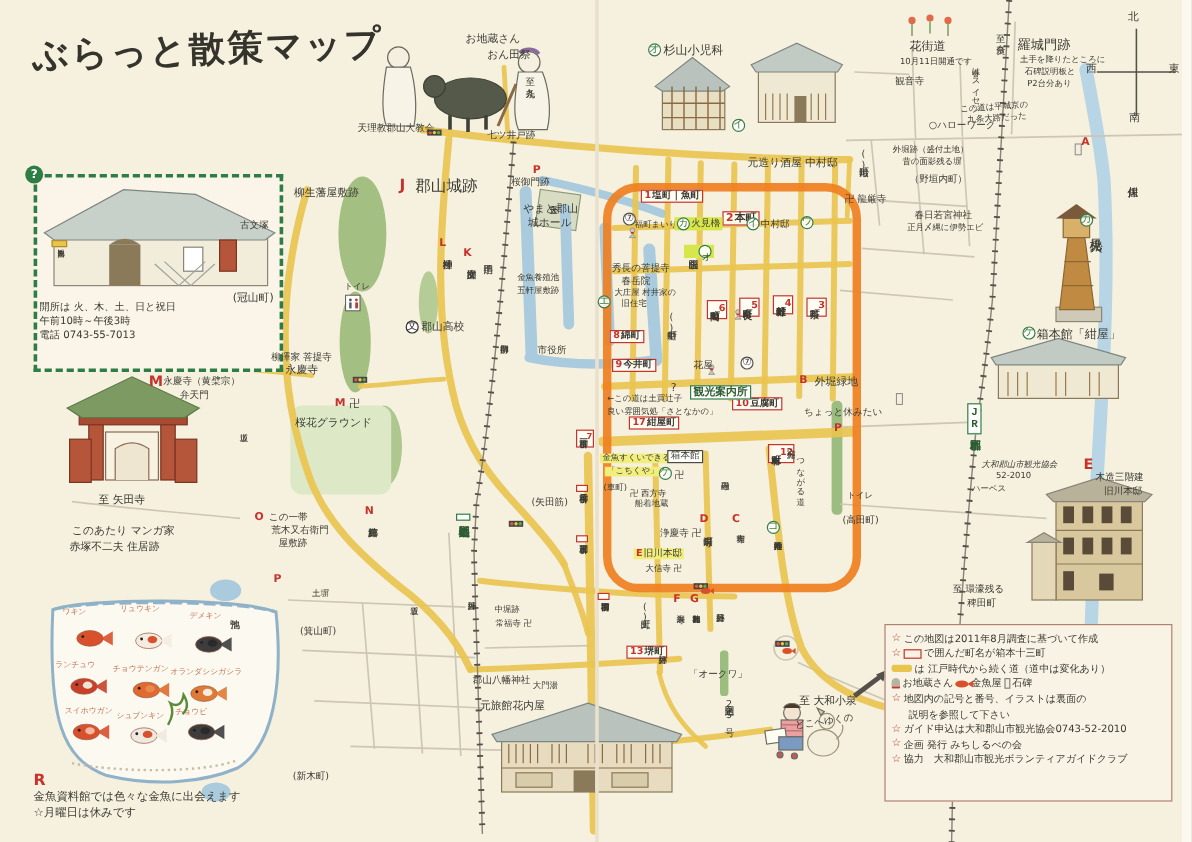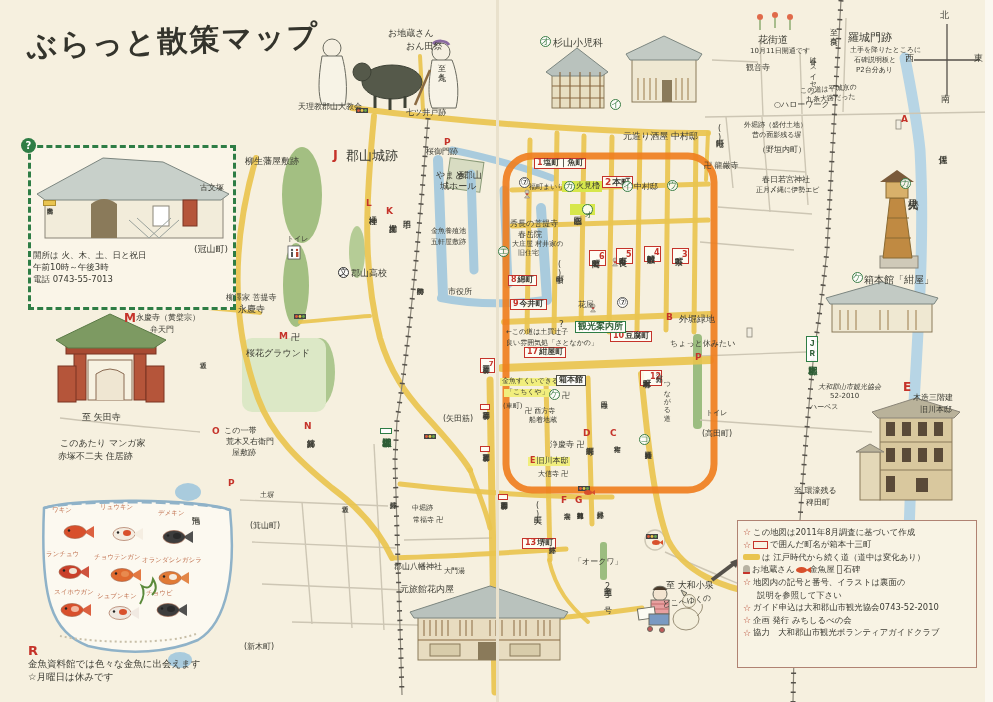--- a/index.html
+++ b/index.html
@@ -31,21 +31,21 @@
   .k-rl{color:#c5332a;font-weight:bold;font-size:11px;}
   .k-rb,.k-rbv{border:1.5px solid #c5332a;background:rgba(255,253,246,.88);padding:0 2px;font-weight:600;}
   .k-rbv{padding:2px 0;}
   .k-rb b,.k-rbv b,.k-yh b{color:#c5332a;margin-right:1px;font-style:normal;}
   .k-rbv b{writing-mode:horizontal-tb;display:block;text-align:center;margin:0 0 1px 0;}
   .k-gb,.k-gbv{border:1.5px solid #2e7d45;background:rgba(255,255,255,.92);color:#2e5d35;font-weight:bold;padding:0 2px;font-family:Liberation Mono, monospace;}
   .k-gbv{padding:2px 0;}
   .k-yh{background:#f1ee7d;padding:0 2px;}
   .k-gh,.k-ghv{background:#d7e74b;padding:0 2px;display:flex;align-items:center;gap:1px;}
   .k-ghv{flex-direction:column;}
-  .k-bb{border:1.3px solid #4a4a42;background:rgba(255,255,255,.9);padding:0 2px;font-weight:700;text-align:center;}
+  .k-bb{border:1.3px solid #4a4a42;background:rgba(255,255,255,.9);padding:0 2px;font-weight:400;text-align:center;}
   .k-cg,.k-cn,.k-cb{border:1.2px solid #3a7d46;color:#3a7d46;border-radius:50%;width:11px;height:11px;
       display:flex;align-items:center;justify-content:center;font-size:8px;background:rgba(255,255,255,.85);box-sizing:border-box;}
   .k-cn{border-color:#555;color:#333;}
   .k-cb{border-color:#333;color:#333;}
   .k-qm{padding:0;}
   .cpre{width:11px;height:11px;border:1.2px solid #3a7d46;color:#2e5d35;border-radius:50%;font-size:8px;
       display:inline-flex;align-items:center;justify-content:center;background:rgba(255,255,255,.9);box-sizing:border-box;flex:none;}
 
   
   #gfnote{position:absolute;left:28px;top:643px;font-size:9.5px;}

